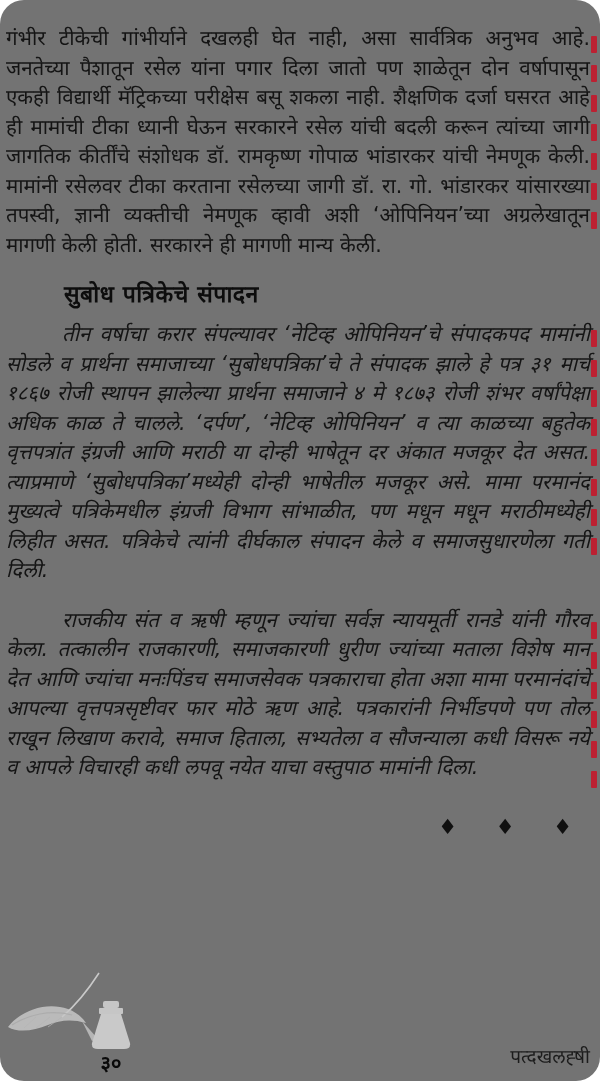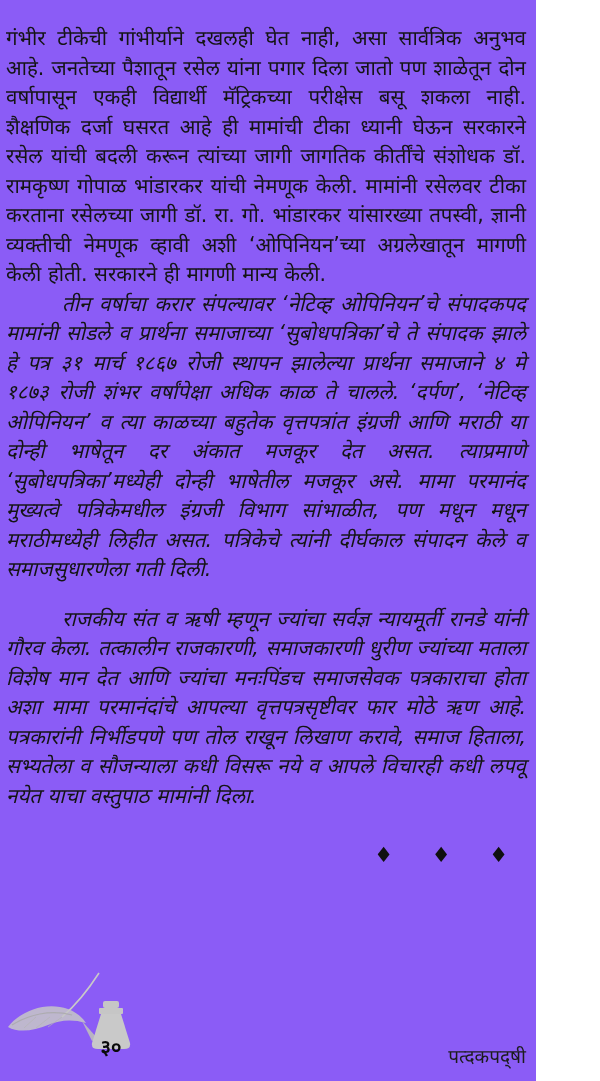--- a/index.html
+++ b/index.html
@@ -2,26 +2,27 @@
 <html lang="mr"><head>
 <meta charset="utf-8">
 <style>
   html, body {
     margin: 0;
     padding: 0;
     background: #ffffff;
   }
   .page {
     position: relative;
-    width: 536px;
+    width: 600px;
     height: 1081px;
-    background: #8b5cf6;
+    background: #737373;
     overflow: hidden;
     font-family: "DejaVu Sans", sans-serif;
     color: #141414;
+    border-radius: 24px;
   }
   .content {
     position: absolute;
     top: 24px;
     left: 6px;
     right: 10px;
   }
   .para {
     margin: 0;
     font-size: 20.5px;
@@ -57,21 +58,21 @@
     position: absolute;
     left: 2px;
     top: 965px;
     width: 150px;
     height: 110px;
   }
   .footer-graphic svg { display: block; }
   .page-number {
     position: absolute;
     left: 86px;
-    top: 68px;
+    top: 84px;
     width: 46px;
     text-align: center;
     font-size: 20px;
     font-weight: bold;
     color: #0a0a0a;
   }
   .running-title {
     position: absolute;
     right: 10px;
     top: 1043px;
@@ -89,20 +90,21 @@
   }
 </style>
 </head>
 <body>
 
 <div class="page">
 
   <main class="content">
     <p class="para">गंभीर टीकेची गांभीर्याने दखलही घेत नाही, असा सार्वत्रिक अनुभव आहे. जनतेच्या पैशातून रसेल यांना पगार दिला जातो पण शाळेतून दोन वर्षापासून एकही विद्यार्थी मॅट्रिकच्या परीक्षेस बसू शकला नाही. शैक्षणिक दर्जा घसरत आहे ही मामांची टीका ध्यानी घेऊन सरकारने रसेल यांची बदली करून त्यांच्या जागी जागतिक कीर्तींचे संशोधक डॉ. रामकृष्ण गोपाळ भांडारकर यांची नेमणूक केली. मामांनी रसेलवर टीका करताना रसेलच्या जागी डॉ. रा. गो. भांडारकर यांसारख्या तपस्वी, ज्ञानी व्यक्तीची नेमणूक व्हावी अशी ‘ओपिनियन’च्या अग्रलेखातून मागणी केली होती. सरकारने ही मागणी मान्य केली.</p>
 
+    <h2 class="section-heading">सुबोध पत्रिकेचे संपादन</h2>
 
     <p class="para indented">तीन वर्षाचा करार संपल्यावर ‘नेटिव्ह ओपिनियन’चे संपादकपद मामांनी सोडले व प्रार्थना समाजाच्या ‘सुबोधपत्रिका’चे ते संपादक झाले हे पत्र ३१ मार्च १८६७ रोजी स्थापन झालेल्या प्रार्थना समाजाने ४ मे १८७३ रोजी शंभर वर्षांपेक्षा अधिक काळ ते चालले. ‘दर्पण’, ‘नेटिव्ह ओपिनियन’ व त्या काळच्या बहुतेक वृत्तपत्रांत इंग्रजी आणि मराठी या दोन्ही भाषेतून दर अंकात मजकूर देत असत. त्याप्रमाणे ‘सुबोधपत्रिका’मध्येही दोन्ही भाषेतील मजकूर असे. मामा परमानंद मुख्यत्वे पत्रिकेमधील इंग्रजी विभाग सांभाळीत, पण मधून मधून मराठीमध्येही लिहीत असत. पत्रिकेचे त्यांनी दीर्घकाल संपादन केले व समाजसुधारणेला गती दिली.</p>
 
     <div class="spacer-between"></div>
 
     <p class="para indented">राजकीय संत व ऋषी म्हणून ज्यांचा सर्वज्ञ न्यायमूर्ती रानडे यांनी गौरव केला. तत्कालीन राजकारणी, समाजकारणी धुरीण ज्यांच्या मताला विशेष मान देत आणि ज्यांचा मनःपिंडच समाजसेवक पत्रकाराचा होता अशा मामा परमानंदांचे आपल्या वृत्तपत्रसृष्टीवर फार मोठे ऋण आहे. पत्रकारांनी निर्भीडपणे पण तोल राखून लिखाण करावे, समाज हिताला, सभ्यतेला व सौजन्याला कधी विसरू नये व आपले विचारही कधी लपवू नयेत याचा वस्तुपाठ मामांनी दिला.</p>
 
     <div class="end-ornament">♦ ♦ ♦</div>
   </main>
 
@@ -121,21 +123,21 @@
 
         <rect x="101" y="36" width="16" height="7" rx="2" fill="#c6c6c6"></rect>
         <rect x="97" y="43" width="24" height="6" rx="1" fill="#c6c6c6"></rect>
 
         <path d="M99 49 L119 49 L128 78 Q129 84 122 84 L96 84 Q89 84 90 78 Z" fill="#c9c9c9"></path>
       </svg>
     </span>
     <span class="page-number">३०</span>
   </div>
 
-  <div class="running-title">पत्दकपद्षी</div>
+  <div class="running-title">पत्दखलह्षी</div>
 
   <div>
       <div class="edge-mark" style="top: 36px; background: rgb(196, 24, 43);"></div>
       <div class="edge-mark" style="top: 65px; background: rgb(196, 24, 43);"></div>
       <div class="edge-mark" style="top: 95px; background: rgb(196, 24, 43);"></div>
       <div class="edge-mark" style="top: 124px; background: rgb(196, 24, 43);"></div>
       <div class="edge-mark" style="top: 153px; background: rgb(196, 24, 43);"></div>
       <div class="edge-mark" style="top: 183px; background: rgb(196, 24, 43);"></div>
       <div class="edge-mark" style="top: 212px; background: rgb(196, 24, 43);"></div>
       <div class="edge-mark" style="top: 330px; background: rgb(196, 24, 43);"></div>

